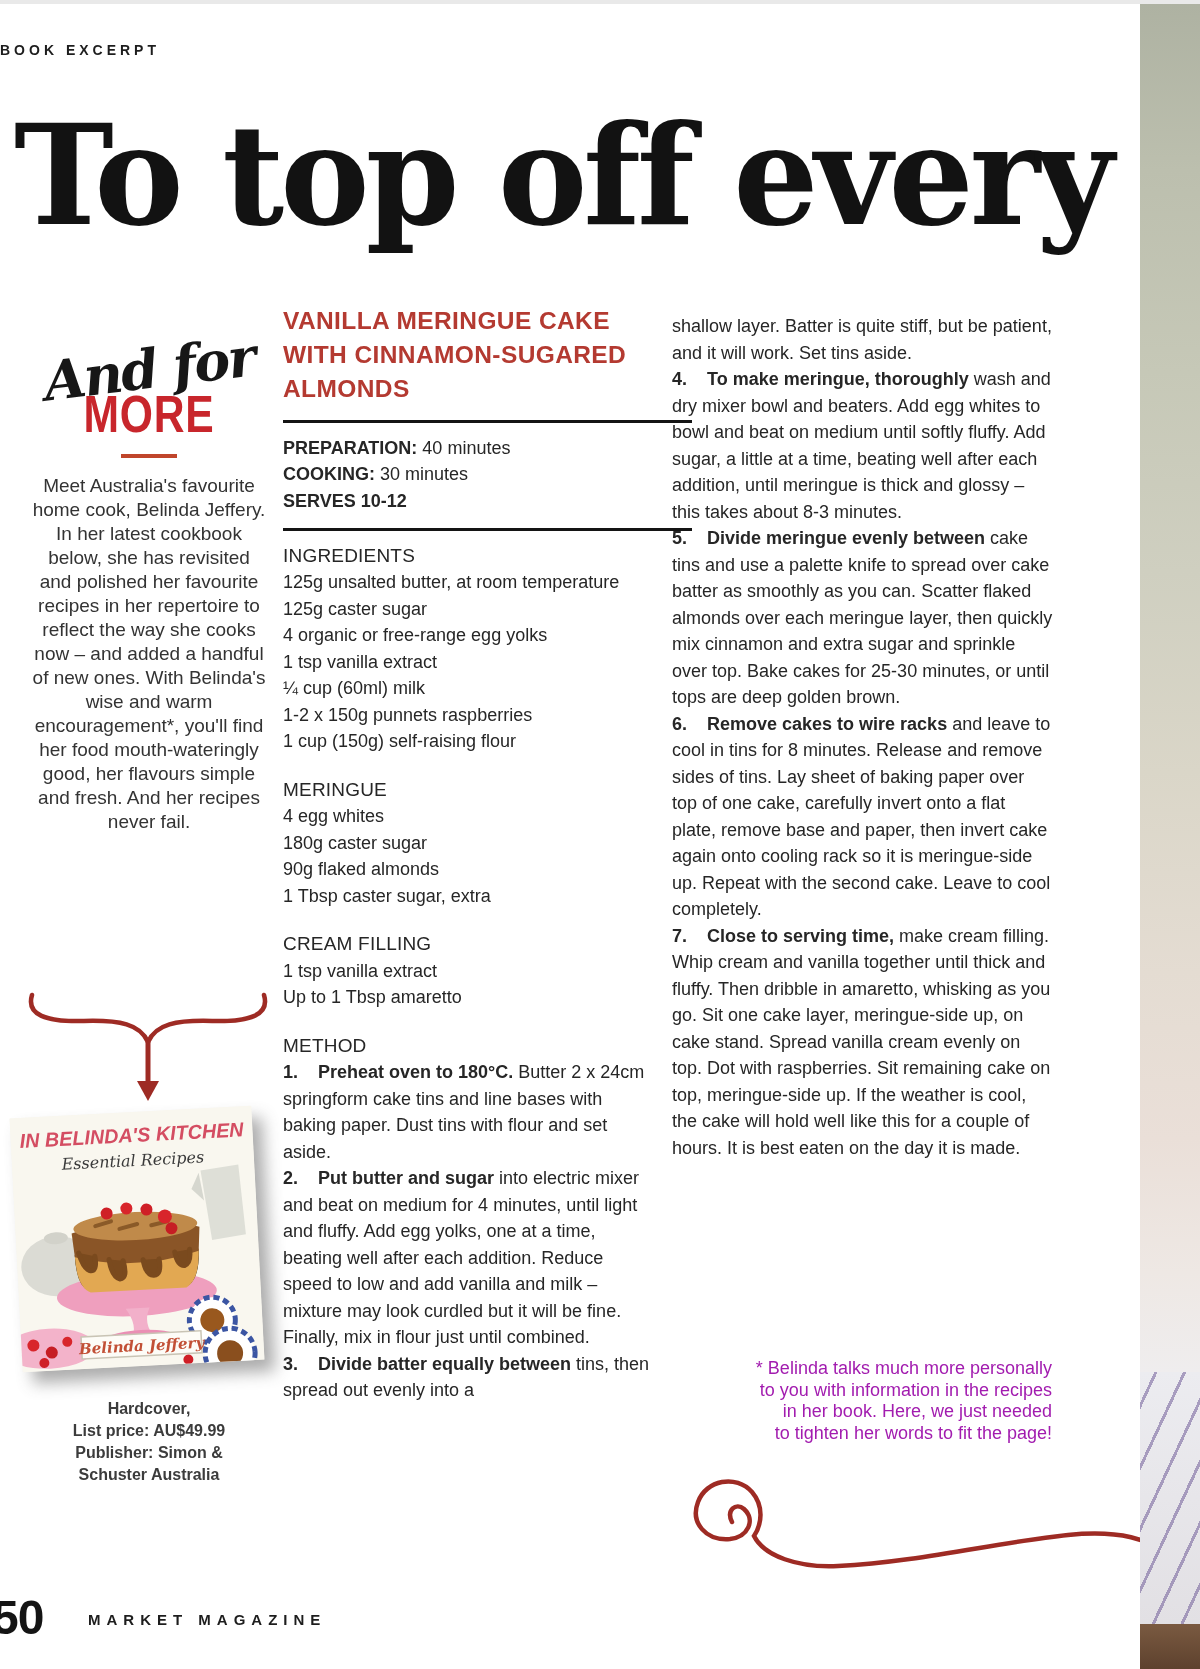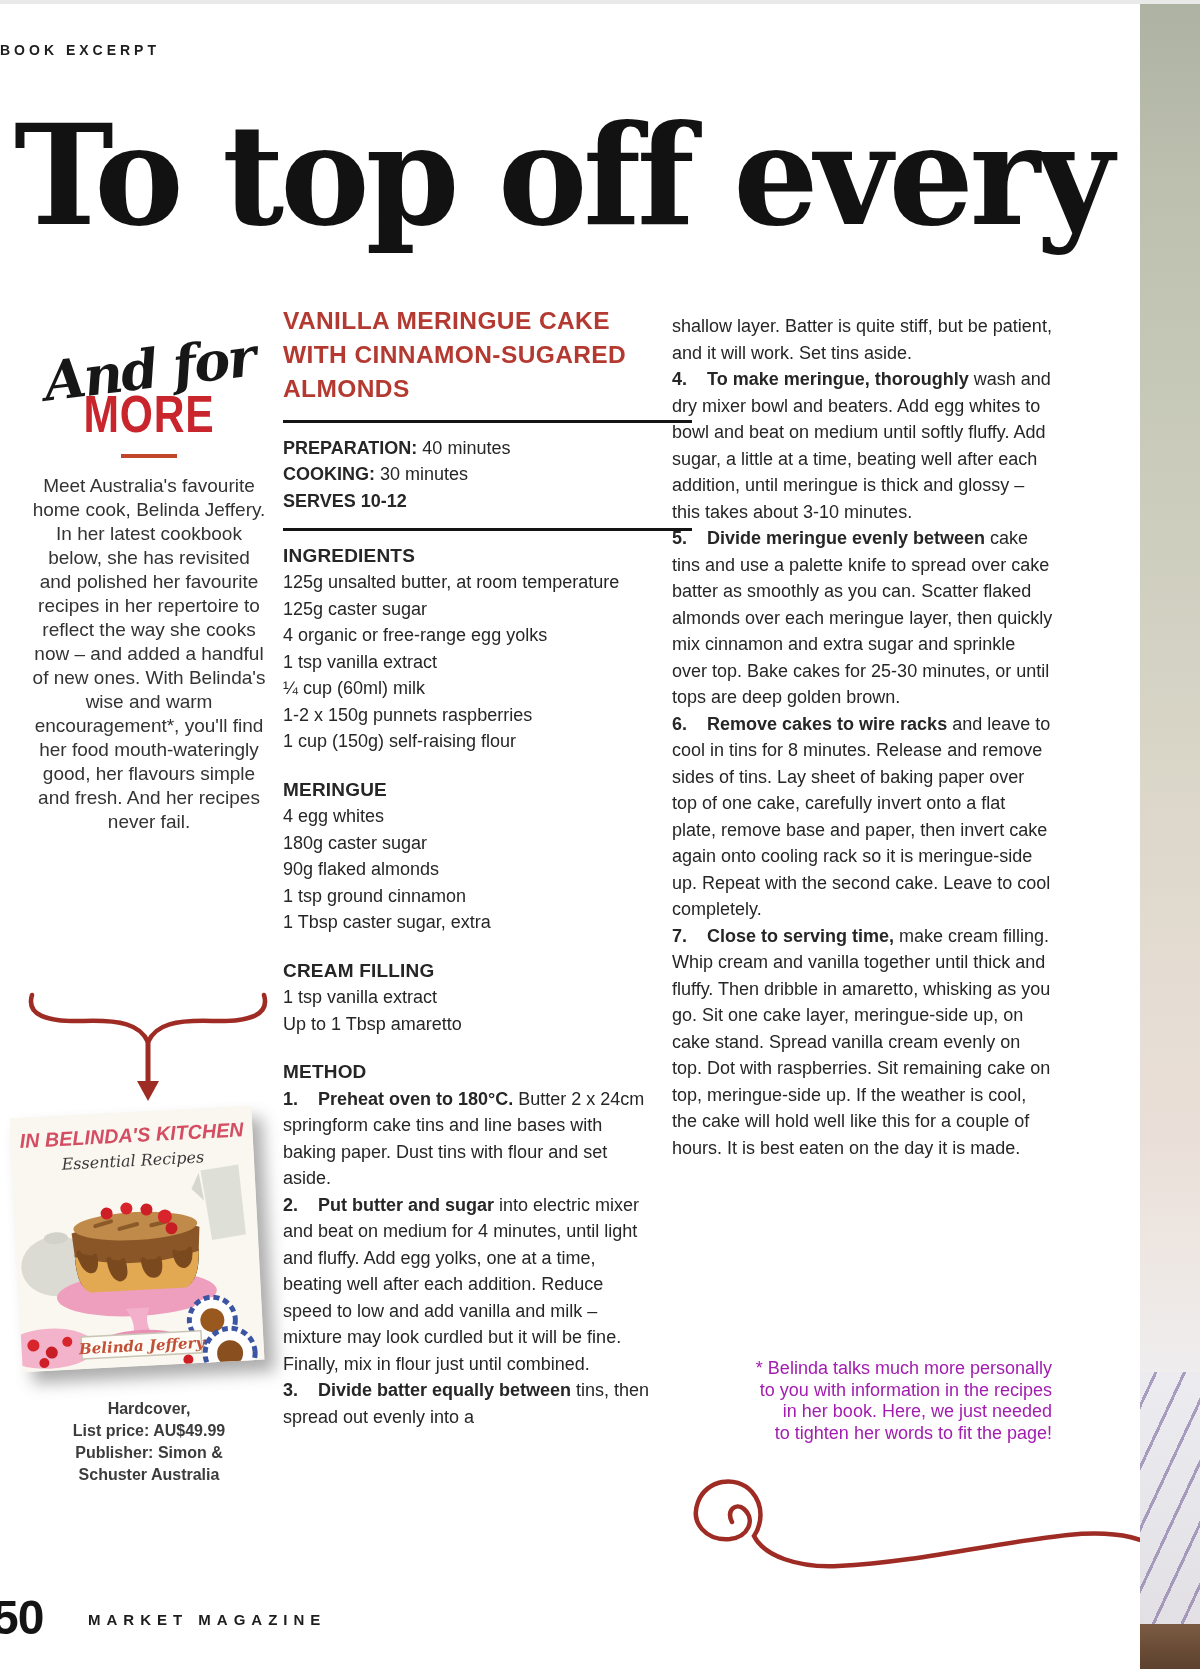--- a/index.html
+++ b/index.html
@@ -48,21 +48,21 @@
   .col{position:absolute;font-size:18px;line-height:26.5px;color:#262626;}
   .col-mid{left:283px;top:300px;width:372px;}
   .col-right{left:672px;top:309px;width:382px;}
   .recipe-title{
     margin:0 0 14px;font-size:24.5px;line-height:34px;font-weight:800;
     color:#b43a31;letter-spacing:0.4px;
   }
   .rule{height:2.5px;background:#141414;width:409px;margin:0 0 12px;}
   .meta{margin:0 0 14px;}
   .meta-line b{font-weight:800;}
-  .sec-head{margin:22px 0 0;font-size:19px;font-weight:700;letter-spacing:0.2px;line-height:26.5px;}
+  .sec-head{margin:22px 0 0;font-size:19px;font-weight:400;letter-spacing:0.2px;line-height:26.5px;}
   .sec-head.first{margin-top:2px;}
   ul.ing{margin:0;padding:0;list-style:none;}
   ul.ing li{padding-left:28px;text-indent:-28px;}
   .step{margin:0;}
   .stepnum{display:inline-block;width:35px;text-indent:0;}
   .step b{font-weight:800;}
   
   .footnote{position:absolute;left:700px;top:1354px;width:352px;text-align:right;}
   .footnote div{font-size:18px;line-height:21.5px;color:#a21caf;}
   .swirl-svg{position:absolute;left:676px;top:1458px;}
@@ -194,21 +194,20 @@
         <li>1-2 x 150g punnets raspberries</li>
         <li>1 cup (150g) self-raising flour</li>
       </ul>
 
     <h3 class="sec-head">MERINGUE</h3>
     <ul class="ing">
 
     <li>4 egg whites</li>
         <li>180g caster sugar</li>
         <li>90g flaked almonds</li>
-        <li>1 tsp ground cinnamon</li>
         <li>1 Tbsp caster sugar, extra</li>
       </ul>
 
     <h3 class="sec-head">CREAM FILLING</h3>
     <ul class="ing">
 
         <li>1 tsp vanilla extract</li>
         <li>Up to 1 Tbsp amaretto</li>
       </ul>
 
@@ -220,21 +219,21 @@
         <p class="step"><b><span class="stepnum">2.</span><span>Put butter and sugar</span></b><span> into electric mixer and beat on medium for 4 minutes, until light and fluffy. Add egg yolks, one at a time, beating well after each addition. Reduce speed to low and add vanilla and milk – mixture may look curdled but it will be fine. Finally, mix in flour just until combined.</span></p>
 
         <p class="step"><b><span class="stepnum">3.</span><span>Divide batter equally between</span></b><span> tins, then spread out evenly into a</span></p>
       </div>
   </section>
 
   <section class="col col-right">
     <p class="step">shallow layer. Batter is quite stiff, but be patient, and it will work. Set tins aside.</p>
     <div>
 
-        <p class="step"><b><span class="stepnum">4.</span><span>To make meringue, thoroughly</span></b><span> wash and dry mixer bowl and beaters. Add egg whites to bowl and beat on medium until softly fluffy. Add sugar, a little at a time, beating well after each addition, until meringue is thick and glossy – this takes about 3-10 minutes.</span></p>
+        <p class="step"><b><span class="stepnum">4.</span><span>To make meringue, thoroughly</span></b><span> wash and dry mixer bowl and beaters. Add egg whites to bowl and beat on medium until softly fluffy. Add sugar, a little at a time, beating well after each addition, until meringue is thick and glossy – this takes about 8-3 minutes.</span></p>
 
         <p class="step"><b><span class="stepnum">5.</span><span>Divide meringue evenly between</span></b><span> cake tins and use a palette knife to spread over cake batter as smoothly as you can. Scatter flaked almonds over each meringue layer, then quickly mix cinnamon and extra sugar and sprinkle over top. Bake cakes for 25-30 minutes, or until tops are deep golden brown.</span></p>
 
         <p class="step"><b><span class="stepnum">6.</span><span>Remove cakes to wire racks</span></b><span> and leave to cool in tins for 8 minutes. Release and remove sides of tins. Lay sheet of baking paper over top of one cake, carefully invert onto a flat plate, remove base and paper, then invert cake again onto cooling rack so it is meringue-side up. Repeat with the second cake. Leave to cool completely.</span></p>
 
         <p class="step"><b><span class="stepnum">7.</span><span>Close to serving time,</span></b><span> make cream filling. Whip cream and vanilla together until thick and fluffy. Then dribble in amaretto, whisking as you go. Sit one cake layer, meringue-side up, on cake stand. Spread vanilla cream evenly on top. Dot with raspberries. Sit remaining cake on top, meringue-side up. If the weather is cool, the cake will hold well like this for a couple of hours. It is best eaten on the day it is made.</span></p>
       </div>
   </section>
 
   <div class="footnote">

